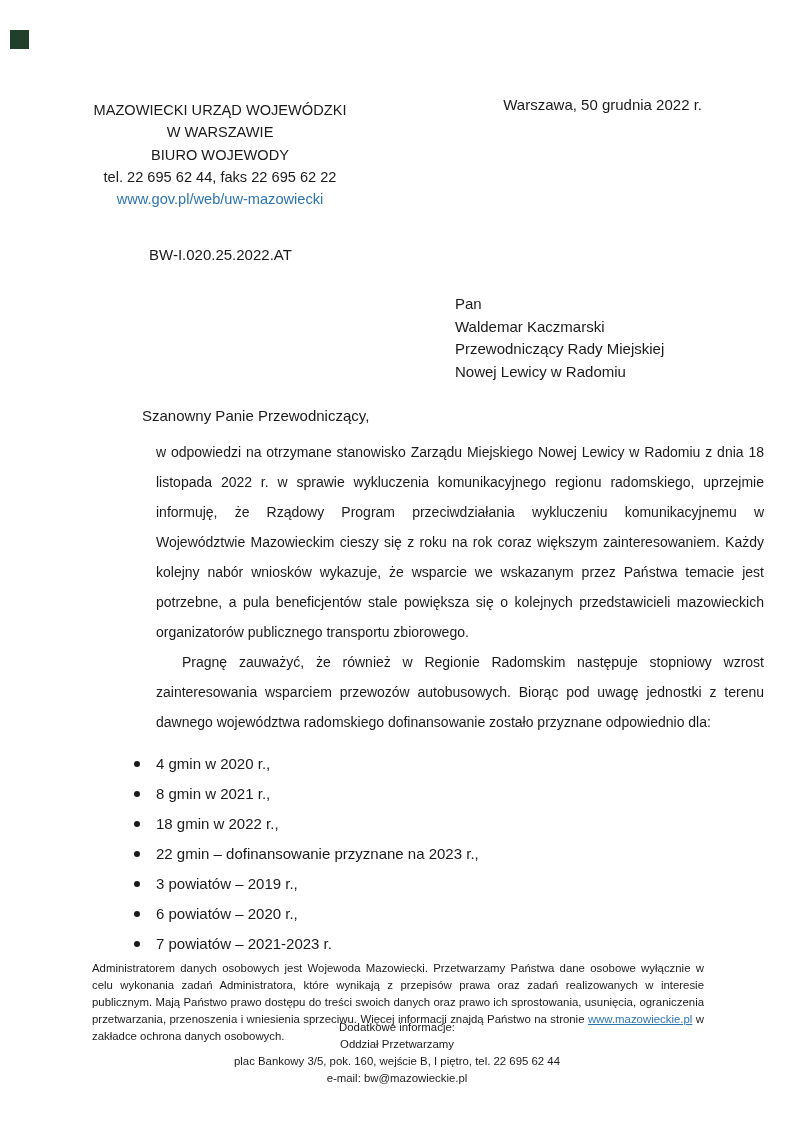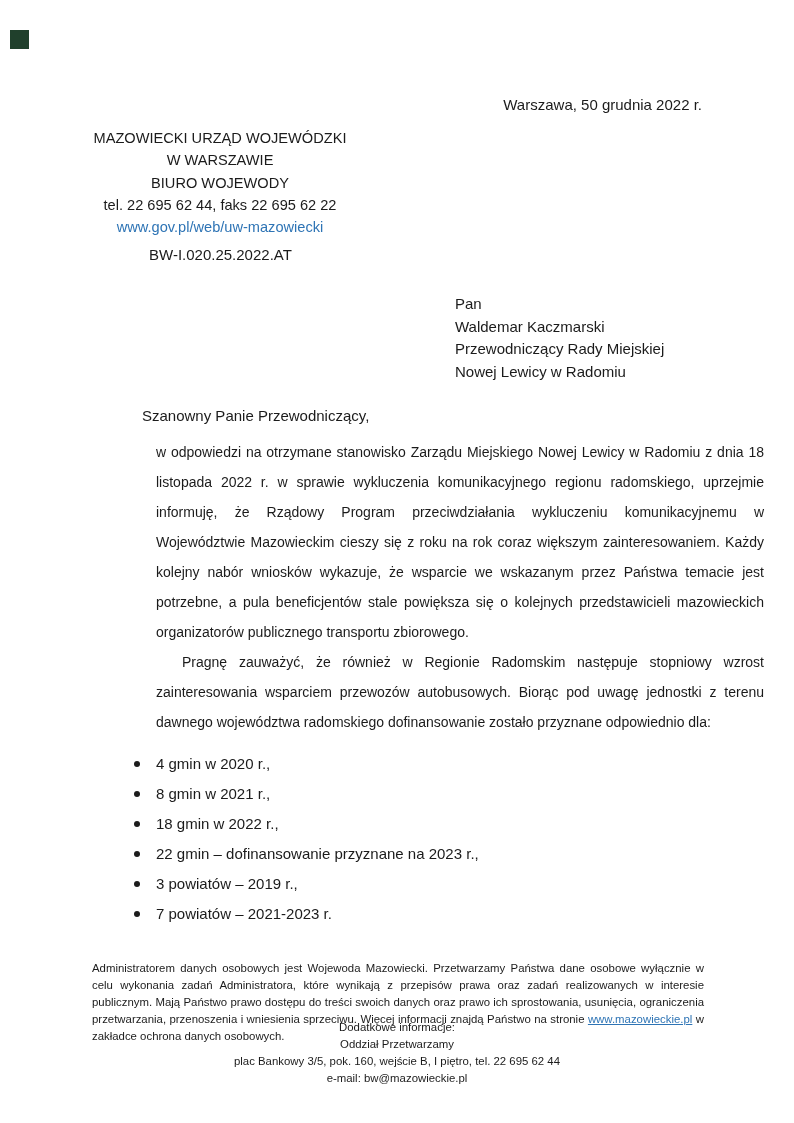--- a/index.html
+++ b/index.html
@@ -20,21 +20,21 @@
     position:absolute;left:10px;top:30px;
     width:19px;height:19px;
     background:var(--mark);
   }
   .date{
     position:absolute;left:400px;top:96px;width:302px;
     font-size:15px;text-align:right;white-space:nowrap;
   }
   .org{
     position:absolute;left:90px;top:99px;width:260px;
-    font-size:14.6px;line-height:22.3px;text-align:center;margin-top:28px;
+    font-size:14.6px;line-height:22.3px;text-align:center;
   }
   .link{color:var(--link-blue);text-decoration:none;cursor:pointer;}
   .underline{text-decoration:underline;}
   .ref{
     position:absolute;left:149px;top:246px;
     font-size:15px;white-space:nowrap;
   }
   .recipient{
     position:absolute;left:455px;top:293px;
     font-size:15px;line-height:22.5px;
@@ -100,20 +100,21 @@
   <div class="para p1">w odpowiedzi na otrzymane stanowisko Zarządu Miejskiego Nowej Lewicy w Radomiu z dnia 18 listopada 2022 r. w sprawie wykluczenia komunikacyjnego regionu radomskiego, uprzejmie informuję, że Rządowy Program przeciwdziałania wykluczeniu komunikacyjnemu w Województwie Mazowieckim cieszy się z roku na rok coraz większym zainteresowaniem. Każdy kolejny nabór wniosków wykazuje, że wsparcie we wskazanym przez Państwa temacie jest potrzebne, a pula beneficjentów stale powiększa się o kolejnych przedstawicieli mazowieckich organizatorów publicznego transportu zbiorowego.</div>
 
   <div class="para p2">Pragnę zauważyć, że również w Regionie Radomskim następuje stopniowy wzrost zainteresowania wsparciem przewozów autobusowych. Biorąc pod uwagę jednostki z terenu dawnego województwa radomskiego dofinansowanie zostało przyznane odpowiednio dla:</div>
 
   <ul class="bullets">
     <li>4 gmin w 2020 r.,</li>
     <li>8 gmin w 2021 r.,</li>
     <li>18 gmin w 2022 r.,</li>
     <li>22 gmin – dofinansowanie przyznane na 2023 r.,</li>
     <li>3 powiatów – 2019 r.,</li>
+    <li>6 powiatów – 2020 r.,</li>
     <li>7 powiatów – 2021-2023 r.</li>
   </ul>
 
   <div class="privacy"><span>Administratorem danych osobowych jest Wojewoda Mazowiecki. Przetwarzamy Państwa dane osobowe wyłącznie w celu wykonania zadań Administratora, które wynikają z przepisów prawa oraz zadań realizowanych w interesie publicznym. Mają Państwo prawo dostępu do treści swoich danych oraz prawo ich sprostowania, usunięcia, ograniczenia przetwarzania, przenoszenia i wniesienia sprzeciwu. Więcej informacji znajdą Państwo na stronie </span><a class="link underline">www.mazowieckie.pl</a><span> w zakładce ochrona danych osobowych.</span></div>
 
   <div class="contact">
     <div class="bold">Dodatkowe informacje:</div>
     <div>Oddział Przetwarzamy</div>
     <div>plac Bankowy 3/5, pok. 160, wejście B, I piętro, tel. 22 695 62 44</div>
     <div>e-mail: bw@mazowieckie.pl</div>

